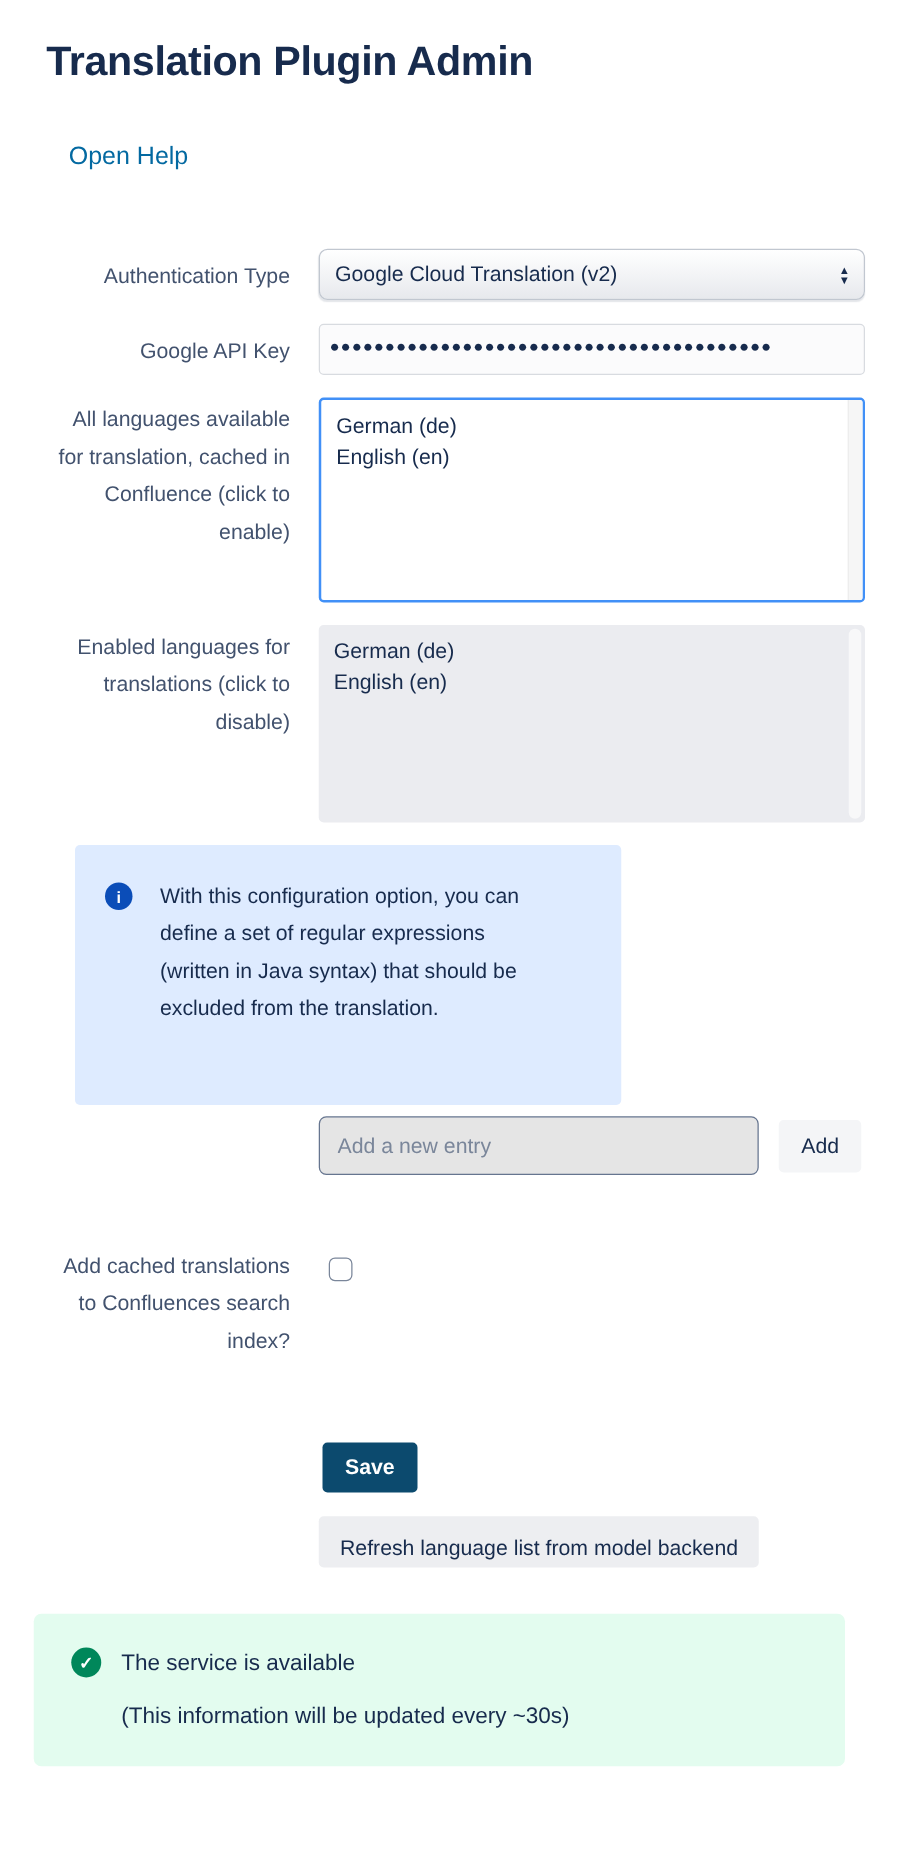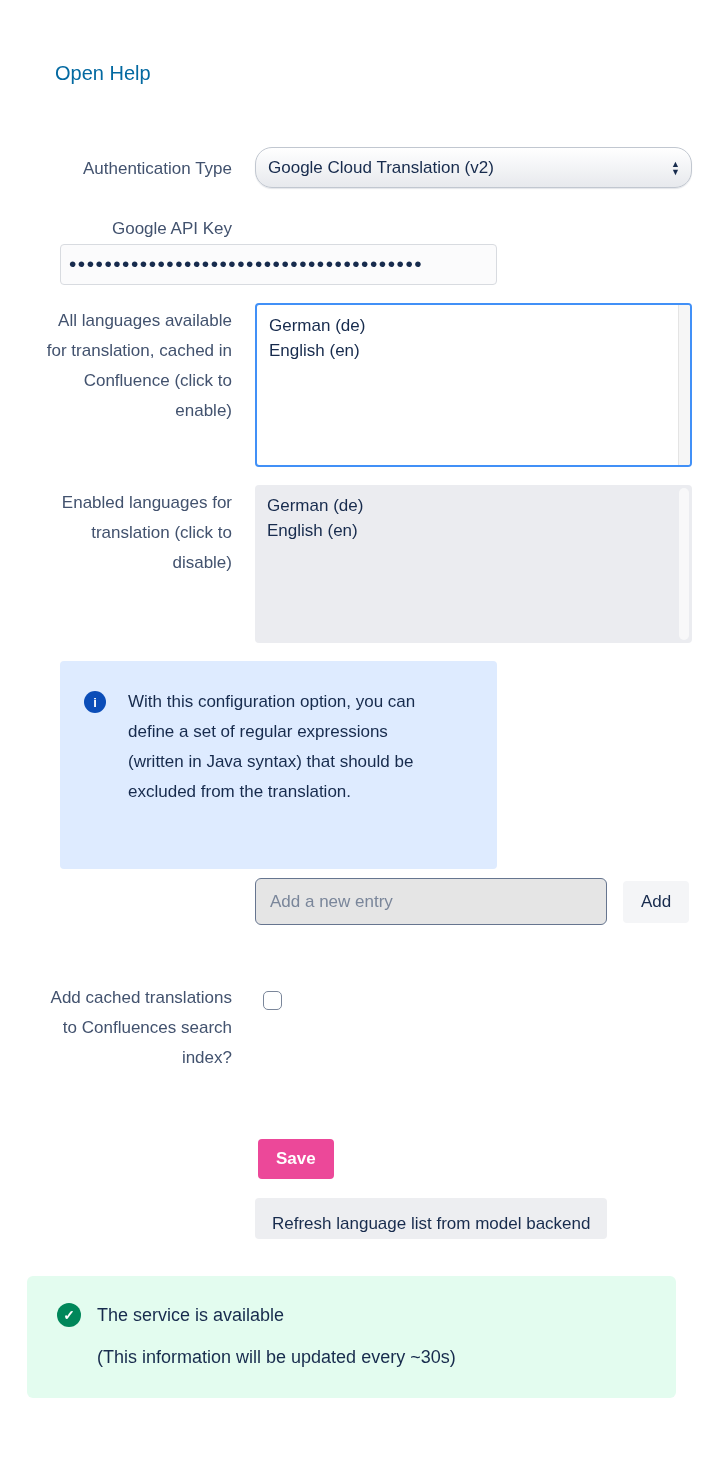--- a/index.html
+++ b/index.html
@@ -42,37 +42,37 @@
   }
   .field { margin-left: 23px; width: 437px; }
 
   
   .row-auth { margin-bottom: 19px; }
   .row-auth .label { padding-top: 7px; }
   .select {
     position: relative;
     width: 437px; height: 41px;
     border: 1px solid #C1C7D0;
-    border-radius: 17px;
+    border-radius: 7px;
     background: linear-gradient(#FFFFFF, #E7E9ED);
     box-shadow: 0 1px 1px rgba(23,43,77,.12);
     display: flex; align-items: center;
     padding: 0 30px 0 12px;
     font-size: 17px; color: #172B4D;
     cursor: pointer;
   }
   .select-arrows {
     position: absolute; right: 11px; top: 50%;
     transform: translateY(-50%);
     display: flex; flex-direction: column; align-items: center;
     color: #172B4D; font-size: 9px; line-height: 8px;
   }
 
   
-  .row-key { margin-bottom: 18px; flex-direction: column; }
+  .row-key { margin-bottom: 18px; }
   .row-key .label { padding-top: 7px; }
   .password {
     width: 437px; height: 41px;
     border: 1px solid #D8DBE0;
     border-radius: 4px;
     background: #FBFBFC;
     overflow: hidden;
     white-space: nowrap;
     font-size: 21px;
     letter-spacing: 1.5px;
@@ -185,21 +185,21 @@
     background: #FFFFFF;
     cursor: pointer;
   }
 
   
   .row-save { margin-top: 66px; }
   .save-button {
     margin-left: 221px;
     height: 40px;
     padding: 0 18px;
-    background: #ec4899;
+    background: #0c4a6e;
     color: #FFFFFF;
     border: none;
     border-radius: 4px;
     font-family: "Liberation Sans", sans-serif;
     font-size: 17px;
     font-weight: 700;
     cursor: pointer;
   }
   .row-refresh { margin-top: 19px; }
   .refresh-button {
@@ -242,20 +242,21 @@
     margin: 20px 0 0 40px;
     font-size: 18px;
     color: #172B4D;
   }
 </style>
 </head>
 <body>
 
 <div class="page">
 
+  <h1 class="title">Translation Plugin Admin</h1>
 
   <a class="help-link">Open Help</a>
 
   <div class="form">
 
     <div class="row row-auth">
       <div class="label">Authentication Type</div>
       <div class="field">
         <div class="select">
           <span>Google Cloud Translation (v2)</span>
@@ -281,21 +282,21 @@
           <div class="options">
             <div class="option">German (de)</div>
             <div class="option">English (en)</div>
           </div>
           <div class="scrolltrack"></div>
         </div>
       </div>
     </div>
 
     <div class="row row-listbox">
-      <div class="label">Enabled languages for translation (click to disable)</div>
+      <div class="label">Enabled languages for translations (click to disable)</div>
       <div class="field">
         <div class="listbox listbox-enabled">
           <div class="options">
             <div class="option">German (de)</div>
             <div class="option">English (en)</div>
           </div>
           <div class="scrolltrack"></div>
         </div>
       </div>
     </div>

